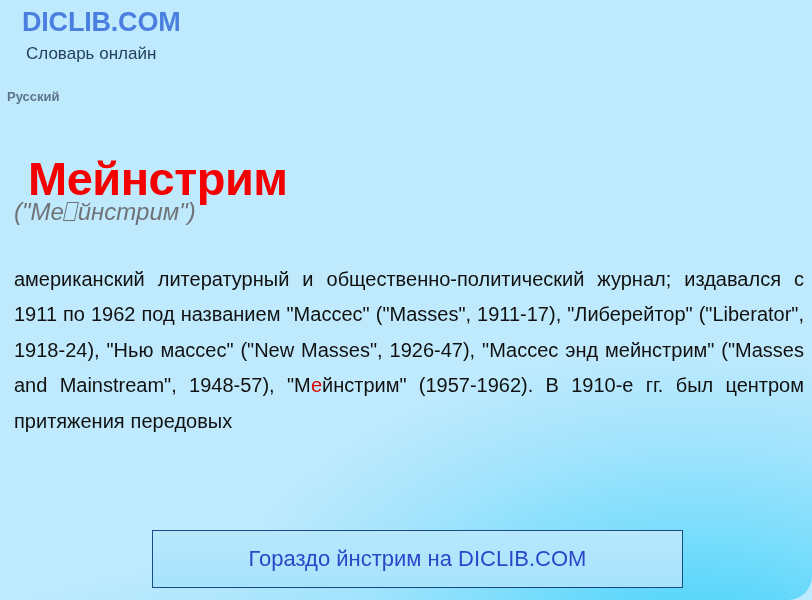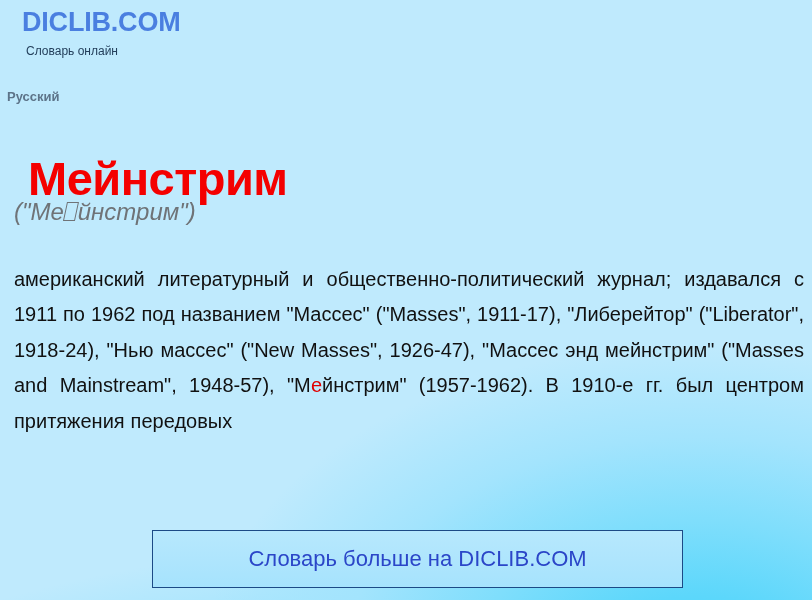--- a/index.html
+++ b/index.html
@@ -25,20 +25,21 @@
         #46d2fb 0%,
         #5cd7fb 18%,
         #7fdefc 36%,
         #a3e4fd 56%,
         rgba(191,234,253,0) 78%),
       radial-gradient(ellipse 900px 300px at 55% 128%,
         #63d6fa 0%,
         #9ce3fd 45%,
         rgba(191,234,253,0) 75%);
     overflow: hidden;
+    border-radius: 24px;
   }
 
   
   .header {
     position: absolute;
     left: 0;
     top: 0;
     width: 100%;
   }
   .brand {
@@ -50,21 +51,21 @@
     letter-spacing: -0.2px;
     color: #4a7fe0;
     line-height: 1;
     text-decoration: none;
     white-space: nowrap;
   }
   .tagline {
     position: absolute;
     left: 26px;
     top: 45px;
-    font-size: 12px;
+    font-size: 17px;
     color: #24405c;
     line-height: 1;
     white-space: nowrap;
   }
   .lang {
     position: absolute;
     left: 7px;
     top: 90px;
     font-size: 13px;
     font-weight: bold;
@@ -169,16 +170,16 @@
 
   <div class="transcription">
     <span>("Ме</span><span class="tofu"></span><span>йнстрим")</span>
   </div>
 
   <div class="definition">
     <span>американский литературный и общественно-политический журнал; издавался с 1911 по 1962 под названием "Массес" ("Masses", 1911-17), "Либерейтор" ("Liberator", 1918-24), "Нью массес" ("New Masses", 1926-47), "Массес энд мейнстрим" ("Masses and Mainstream", 1948-57), "М</span><span class="hl">е</span><span>йнстрим" (1957-1962). В 1910-е гг. был центром притяжения передовых</span>
   </div>
 
   <a class="cta" href="#">
-    <span class="cta-label">Словарь больше на DICLIB.COM</span>
+    <span class="cta-label">Гораздо йнстрим на DICLIB.COM</span>
   </a>
 
 </div>
 
 </body></html>

